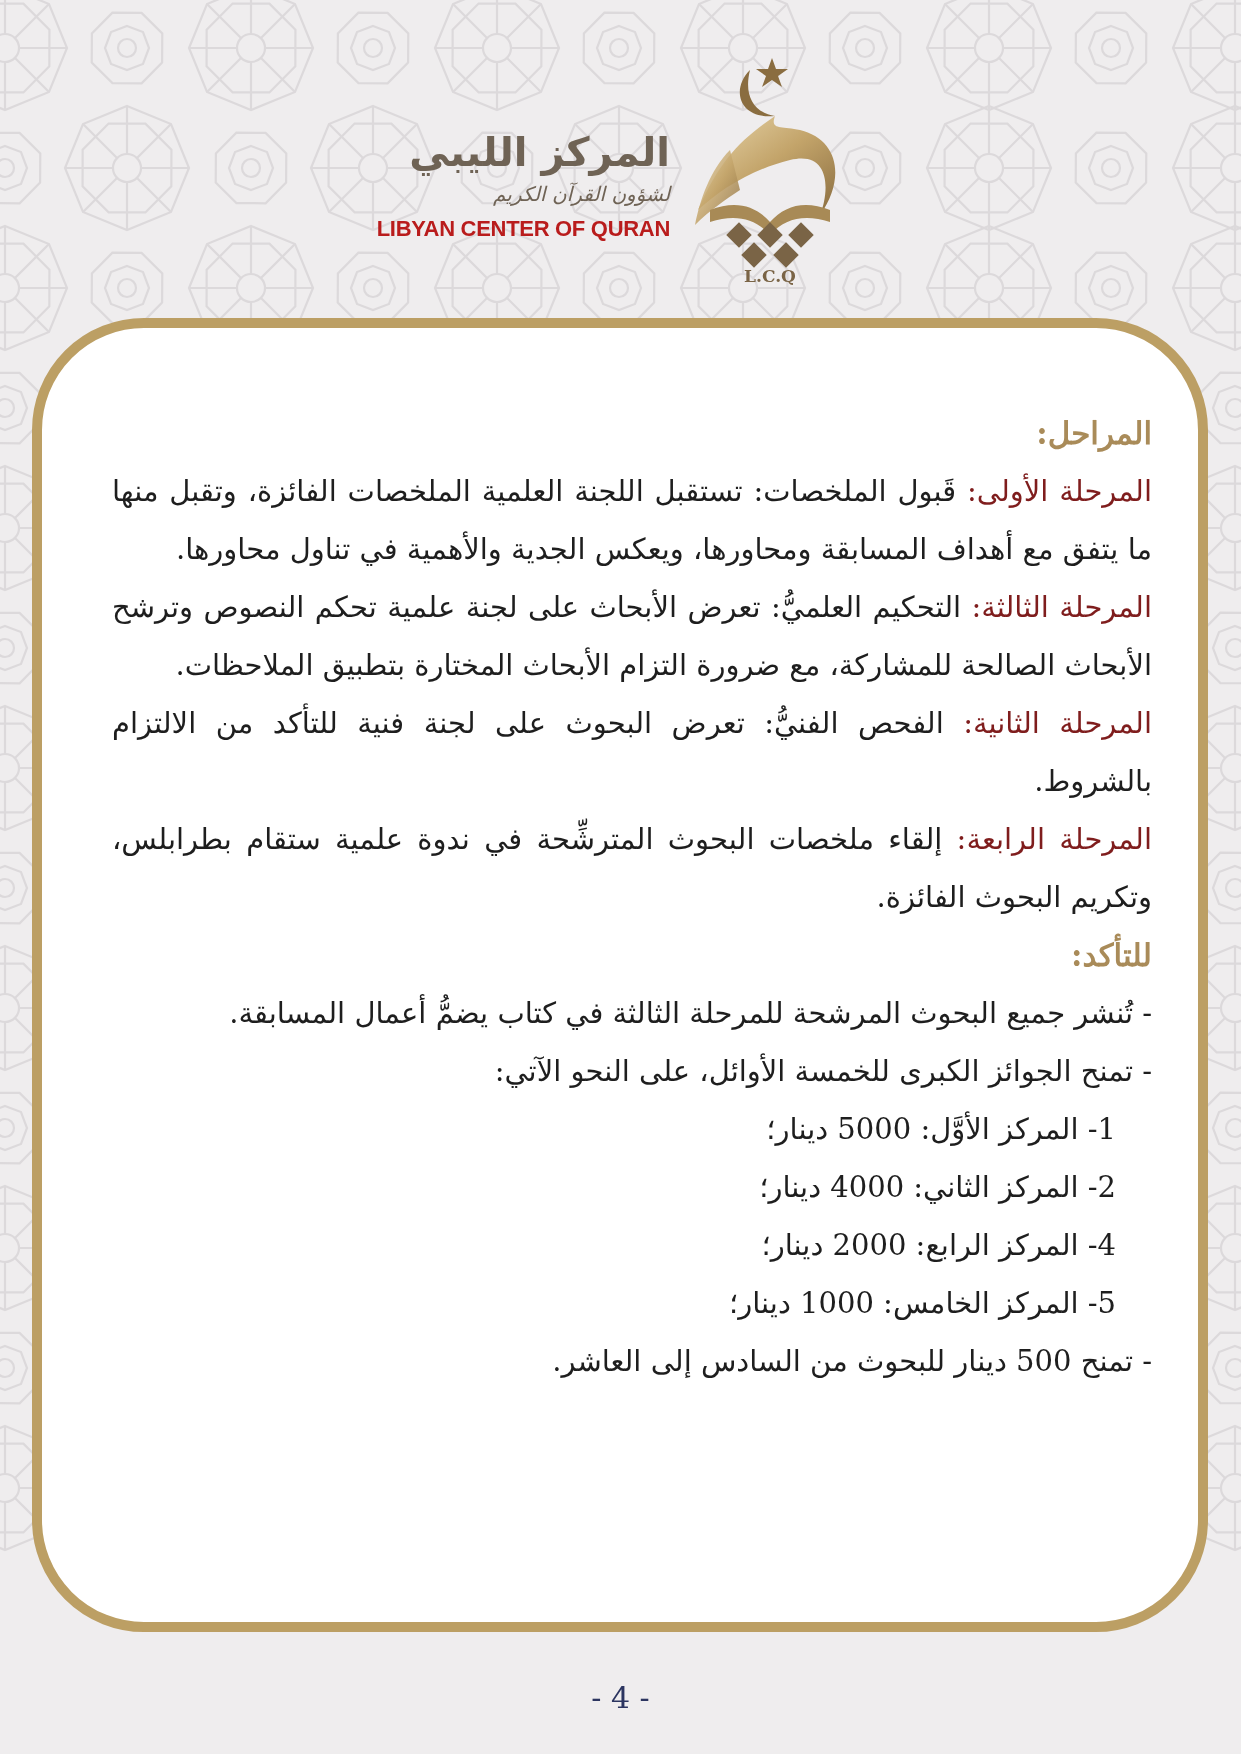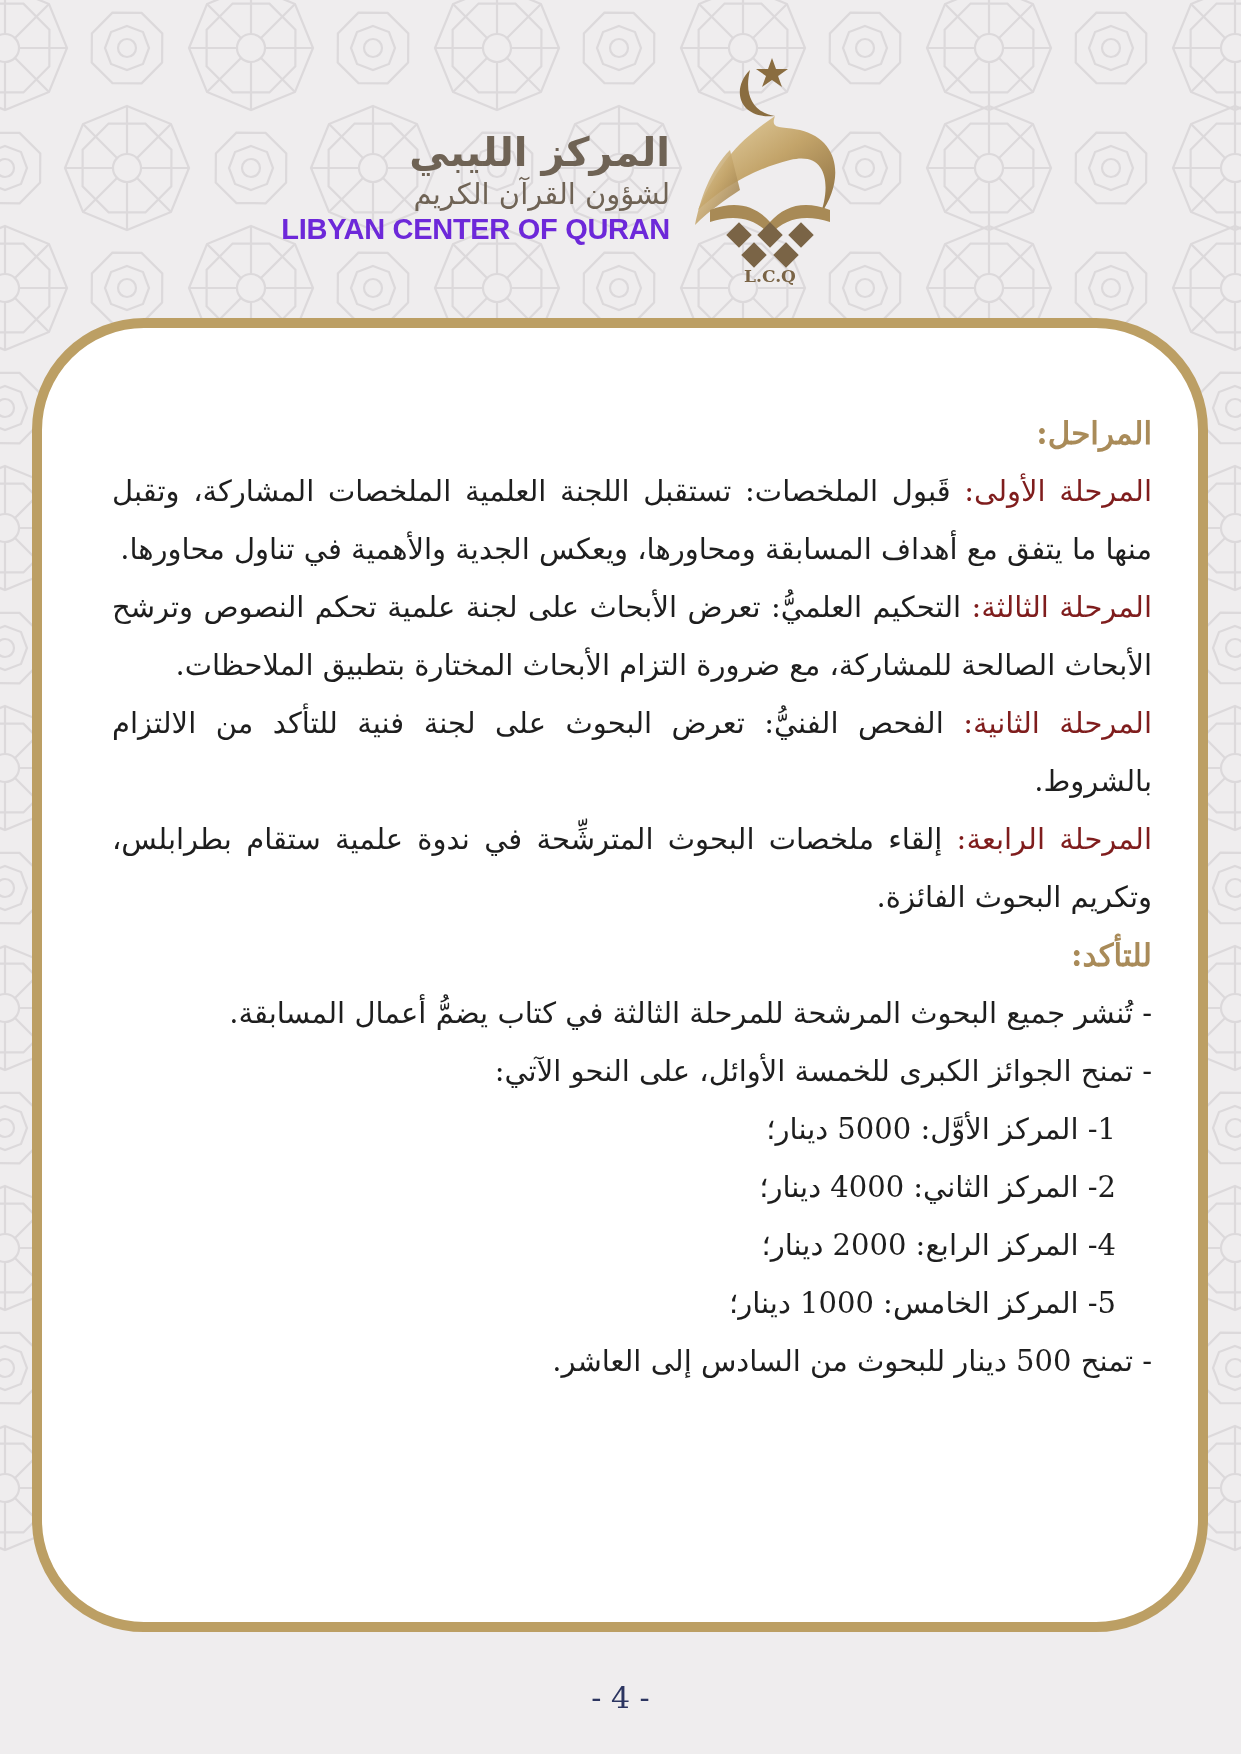--- a/index.html
+++ b/index.html
@@ -9,26 +9,26 @@
     font-family: "DejaVu Serif", "Liberation Serif", serif;
   }
   .bg-pattern { position: absolute; left: 0; top: 0; width: 1241px; height: 1754px; }
   .header { position: absolute; left: 4px; top: 0; width: 1241px; height: 300px; }
   .logo-text { position: absolute; right: 575px; top: 128px; text-align: right; direction: rtl; }
   .logo-title {
     font-family: "DejaVu Sans", sans-serif; font-weight: bold;
     font-size: 40px; color: #6f6355; line-height: 48px; white-space: nowrap;
   }
   .logo-subtitle {
-    font-family: "DejaVu Sans", sans-serif; font-size: 29px; color: #6f6355;
-    line-height: 36px; white-space: nowrap;
+    font-family: "DejaVu Sans", sans-serif; font-size: 20px; color: #6f6355;
+    line-height: 36px; white-space: nowrap; font-style: italic;
   }
   .logo-english {
     direction: ltr; font-family: "Liberation Sans", sans-serif; font-weight: bold;
-    font-size: 29px; color: #6d28d9; line-height: 34px; white-space: nowrap;
+    font-size: 22px; color: #b91c1c; line-height: 34px; white-space: nowrap;
     letter-spacing: -0.3px;
   }
   .logo-emblem { position: absolute; left: 676px; top: 50px; width: 180px; height: 240px; }
   .frame {
     position: absolute; left: 32px; top: 318px; width: 1156px; height: 1294px;
     border: 10px solid #bc9f64; border-radius: 112px; background: #ffffff;
   }
   .content {
     position: absolute; left: 112px; top: 404px; width: 1040px;
     direction: rtl; text-align: justify; text-align-last: right;
@@ -150,21 +150,21 @@
   </svg>
 </div>
 
 <div class="frame"></div>
 
 <div class="content">
   <p class="heading">المراحل:</p>
 
   <p>
     <span class="label">المرحلة الأولى:</span>
-    <span>قَبول الملخصات: تستقبل اللجنة العلمية الملخصات المشاركة، وتقبل منها ما يتفق مع أهداف المسابقة ومحاورها، ويعكس الجدية والأهمية في تناول محاورها.</span>
+    <span>قَبول الملخصات: تستقبل اللجنة العلمية الملخصات الفائزة، وتقبل منها ما يتفق مع أهداف المسابقة ومحاورها، ويعكس الجدية والأهمية في تناول محاورها.</span>
   </p>
   <p>
     <span class="label">المرحلة الثالثة:</span>
     <span>التحكيم العلميُّ: تعرض الأبحاث على لجنة علمية تحكم النصوص وترشح الأبحاث الصالحة للمشاركة، مع ضرورة التزام الأبحاث المختارة بتطبيق الملاحظات.</span>
   </p>
   <p>
     <span class="label">المرحلة الثانية:</span>
     <span>الفحص الفنيُّ: تعرض البحوث على لجنة فنية للتأكد من الالتزام بالشروط.</span>
   </p>
   <p>

